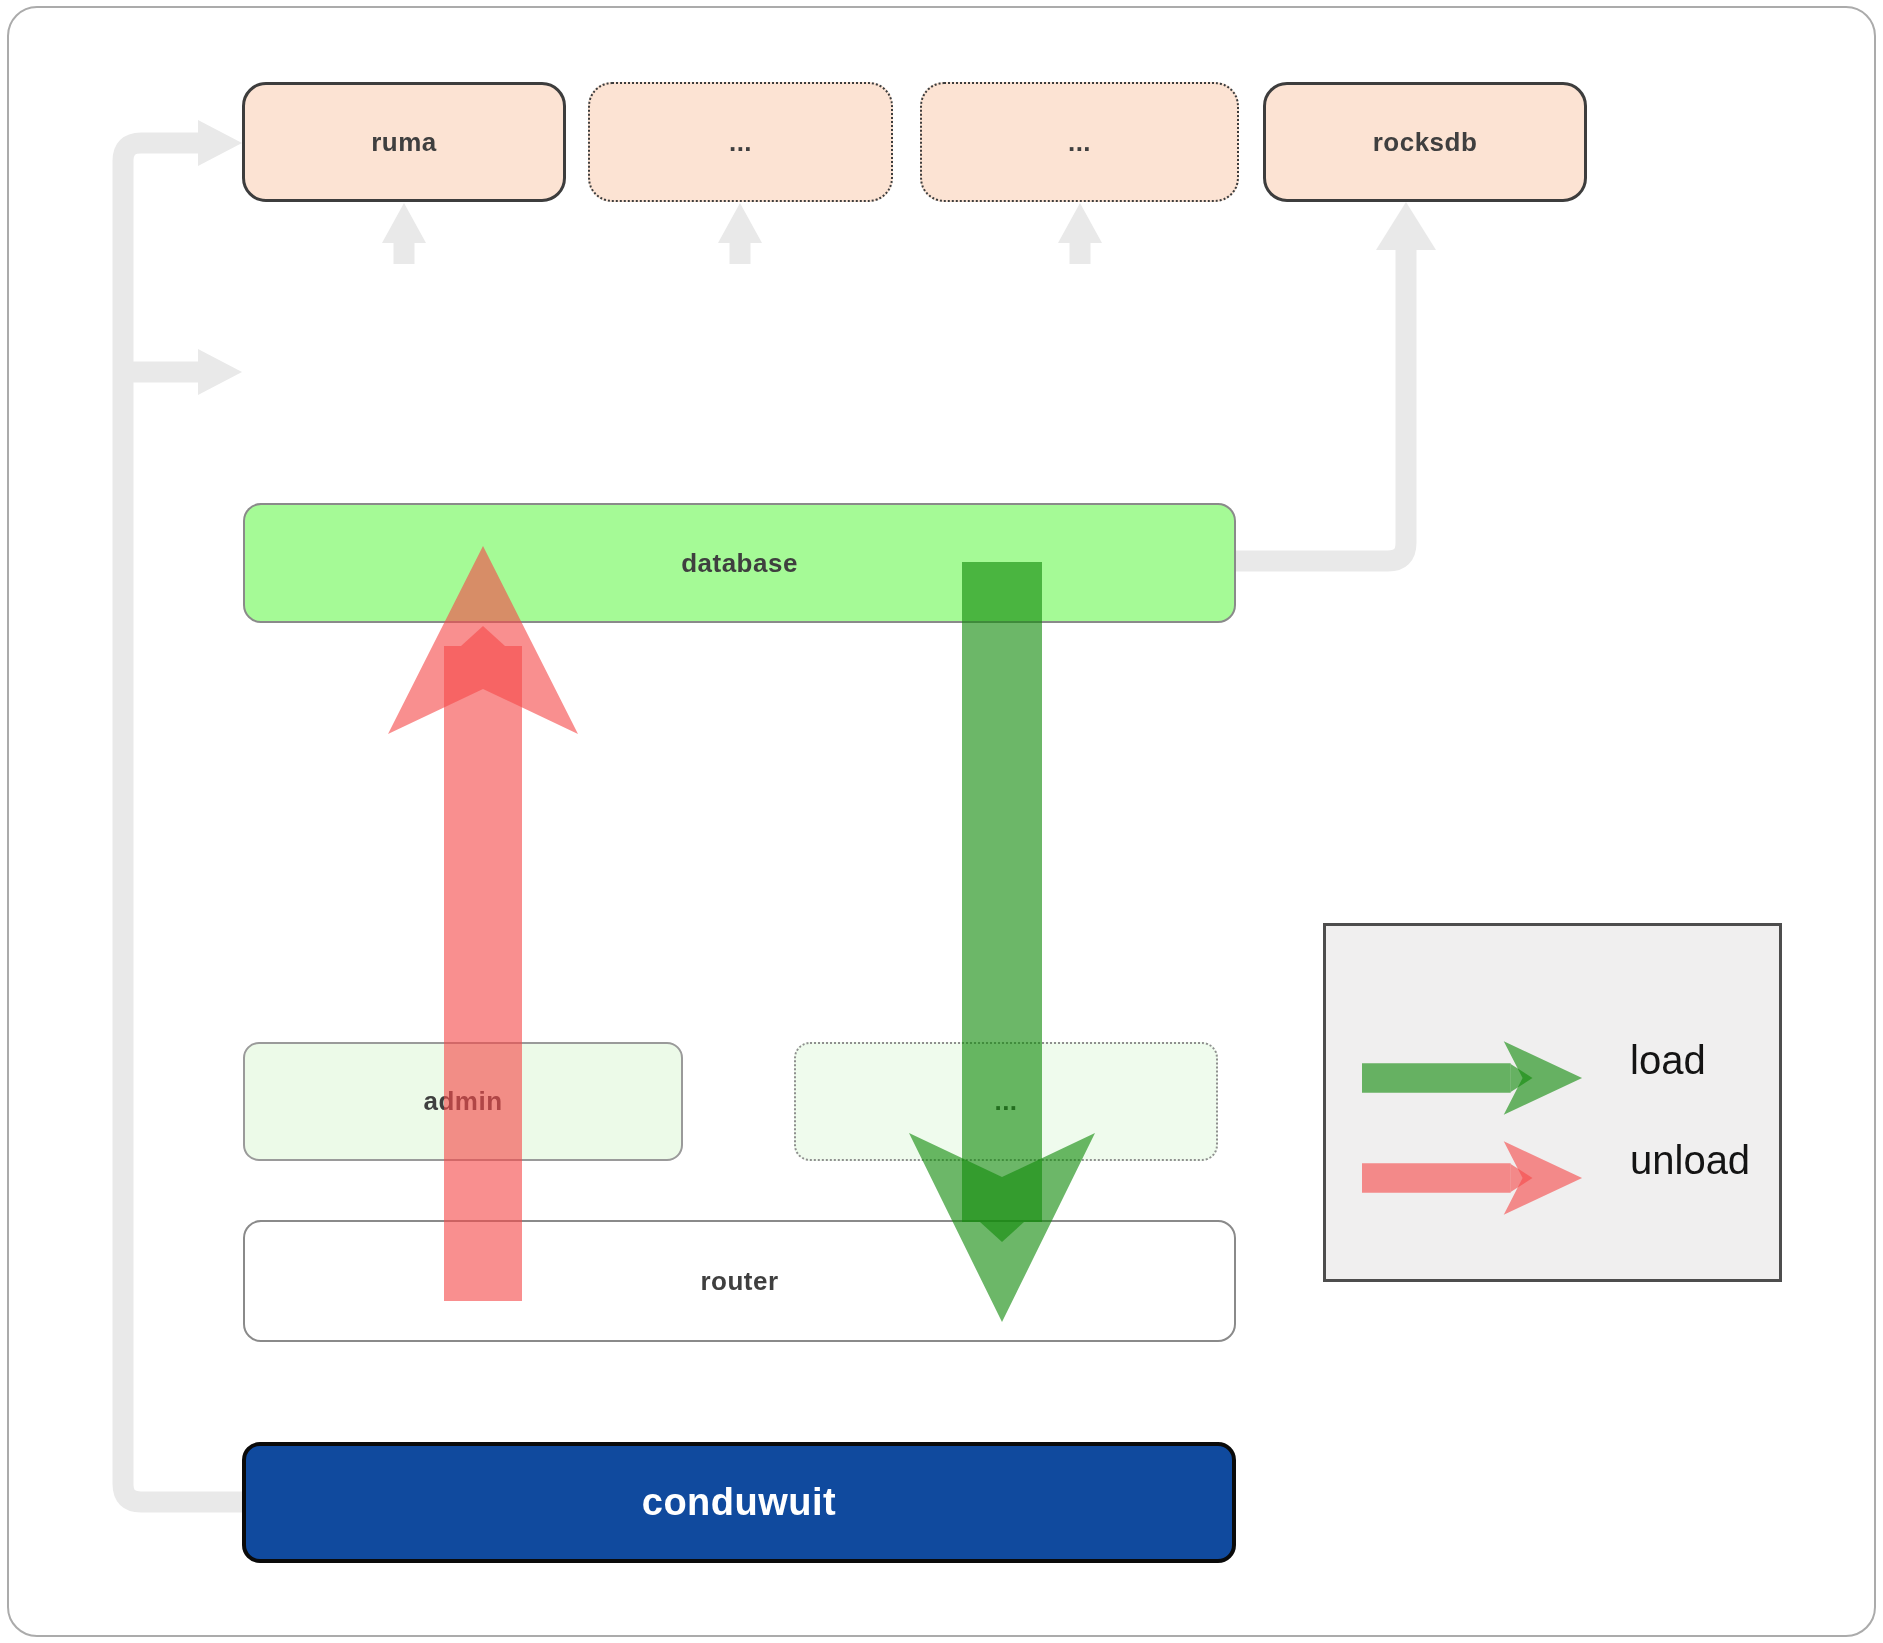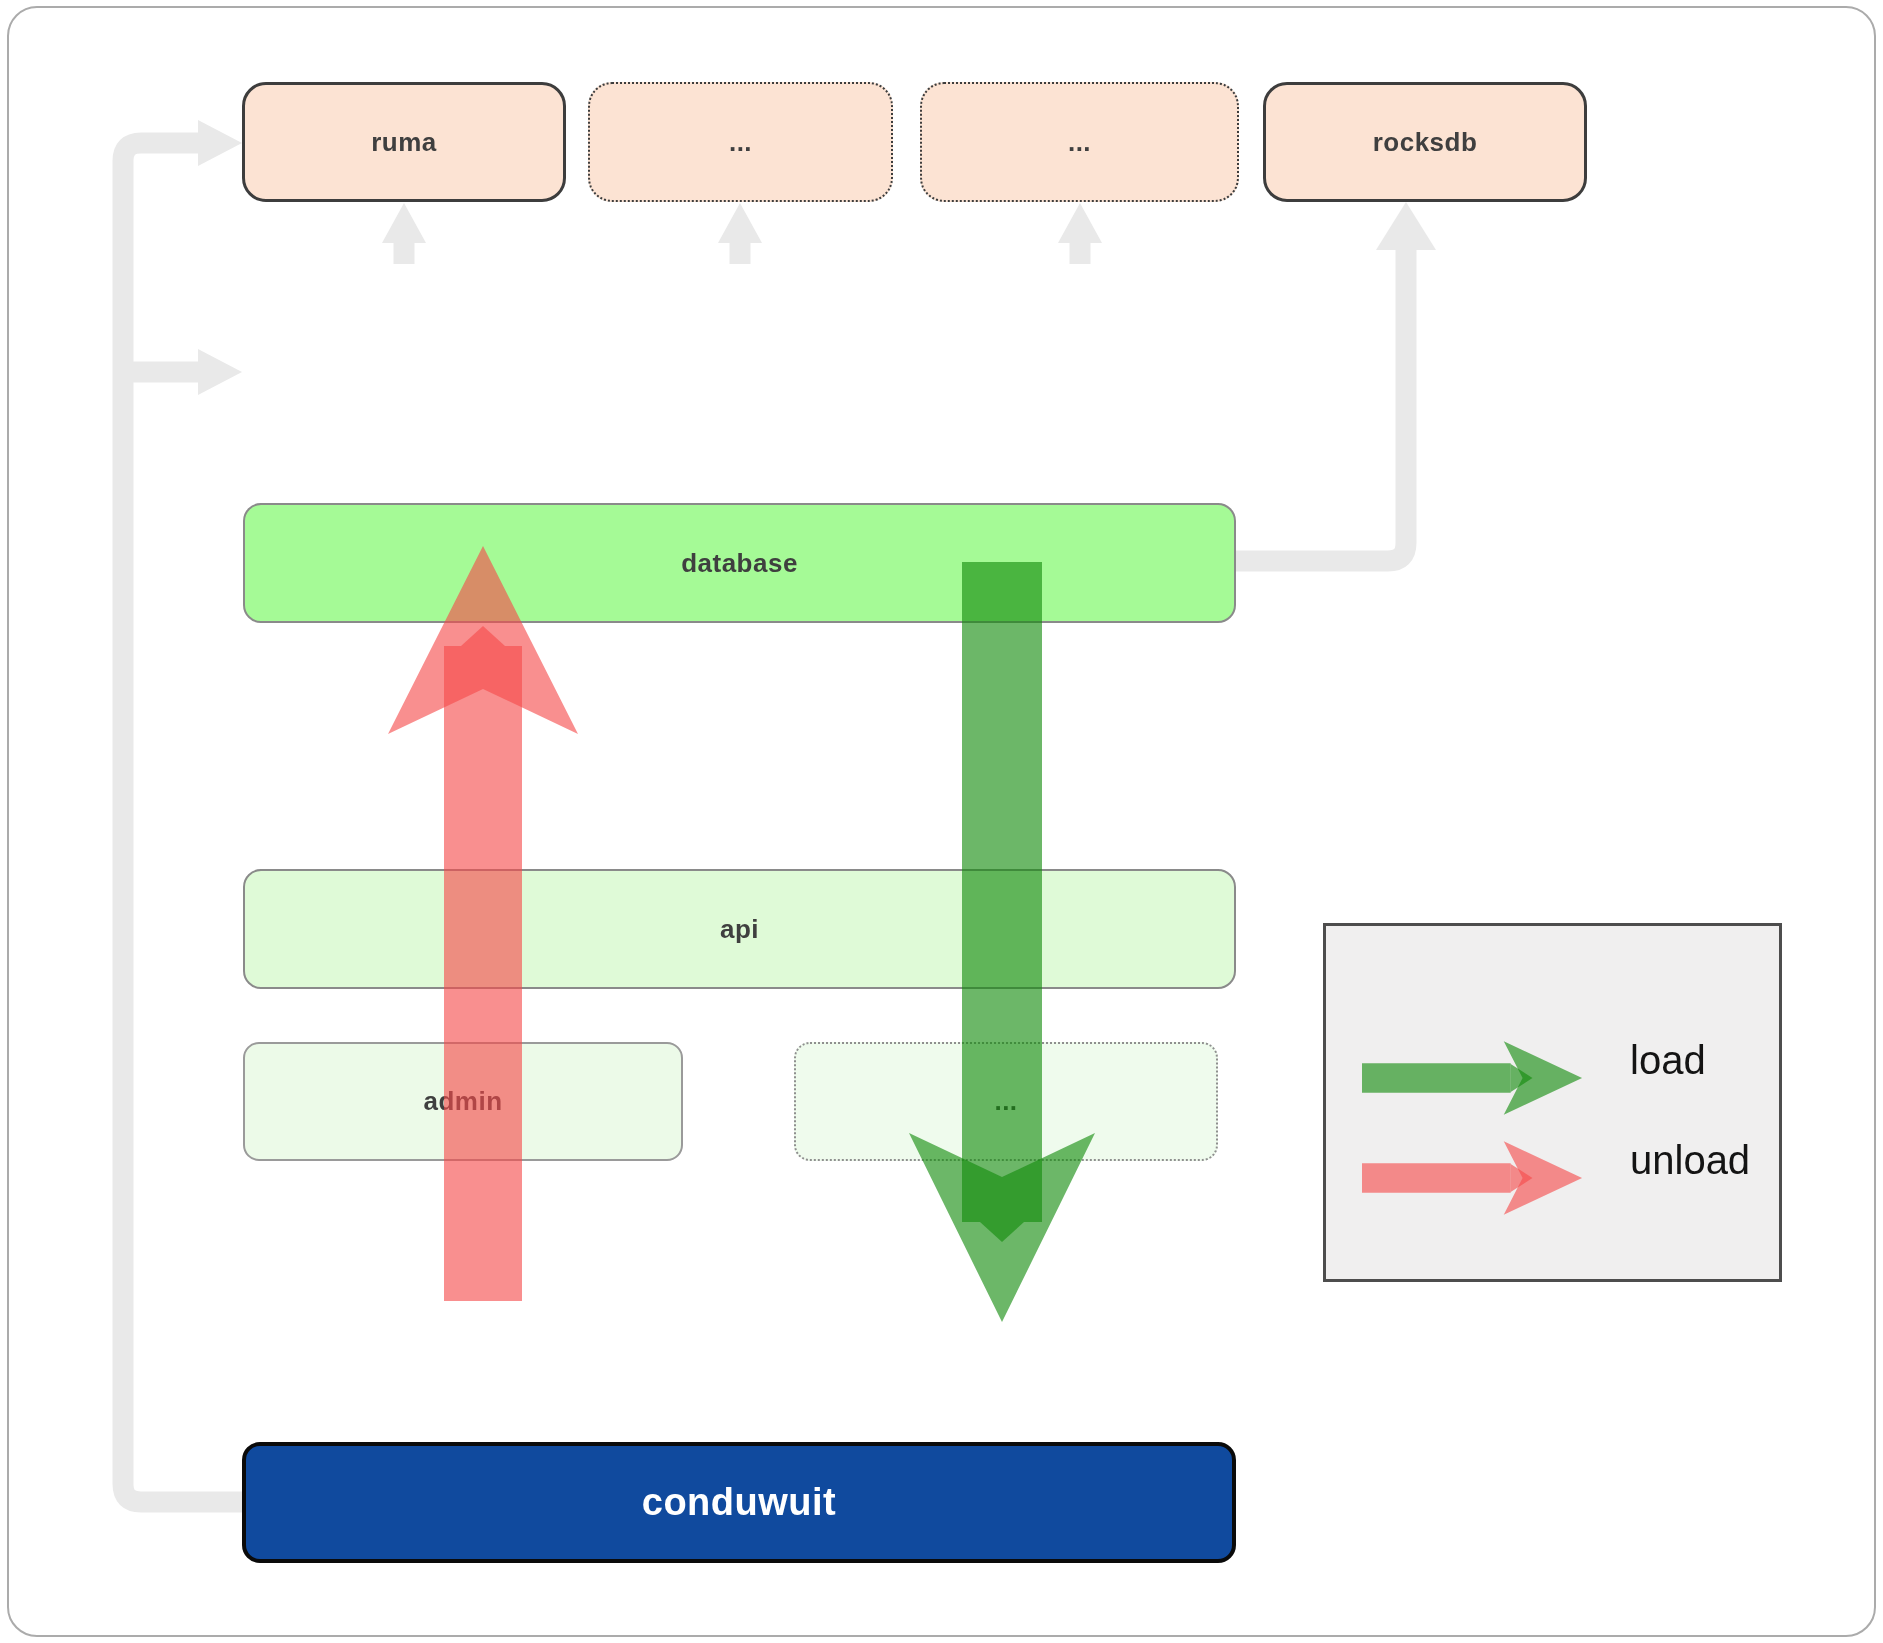--- a/index.html
+++ b/index.html
@@ -69,28 +69,28 @@
   <div class="node top-dotted" style="left:920px;top:82px;width:319px;height:120px;">
     <span>...</span>
   </div>
   <div class="node top-solid" style="left:1263px;top:82px;width:324px;height:120px;">
     <span>rocksdb</span>
   </div>
 
   <div class="node database" style="left:243px;top:503px;width:993px;height:120px;">
     <span>database</span>
   </div>
-  <div class="node api" style="left:243px;top:869px;width:993px;height:120px;">
-    <span>api</span>
-  </div>
   <div class="node admin" style="left:243px;top:1042px;width:440px;height:119px;">
     <span>admin</span>
   </div>
   <div class="node svc-dotted" style="left:794px;top:1042px;width:424px;height:119px;">
     <span>...</span>
+  </div>
+  <div class="node router" style="left:243px;top:1220px;width:993px;height:122px;">
+    <span>router</span>
   </div>
   <div class="node conduwuit" style="left:242px;top:1442px;width:994px;height:121px;">
     <span>conduwuit</span>
   </div>
 
   <svg class="overlay" viewBox="0 0 1883 1643">
 
     <g stroke="#e9e9e9" stroke-width="21" fill="none">
       <path d="M 242,1502 L 141,1502 Q 123,1502 123,1484 L 123,161 Q 123,143 141,143 L 202,143"></path>
       <path d="M 123,372 L 202,372"></path>

